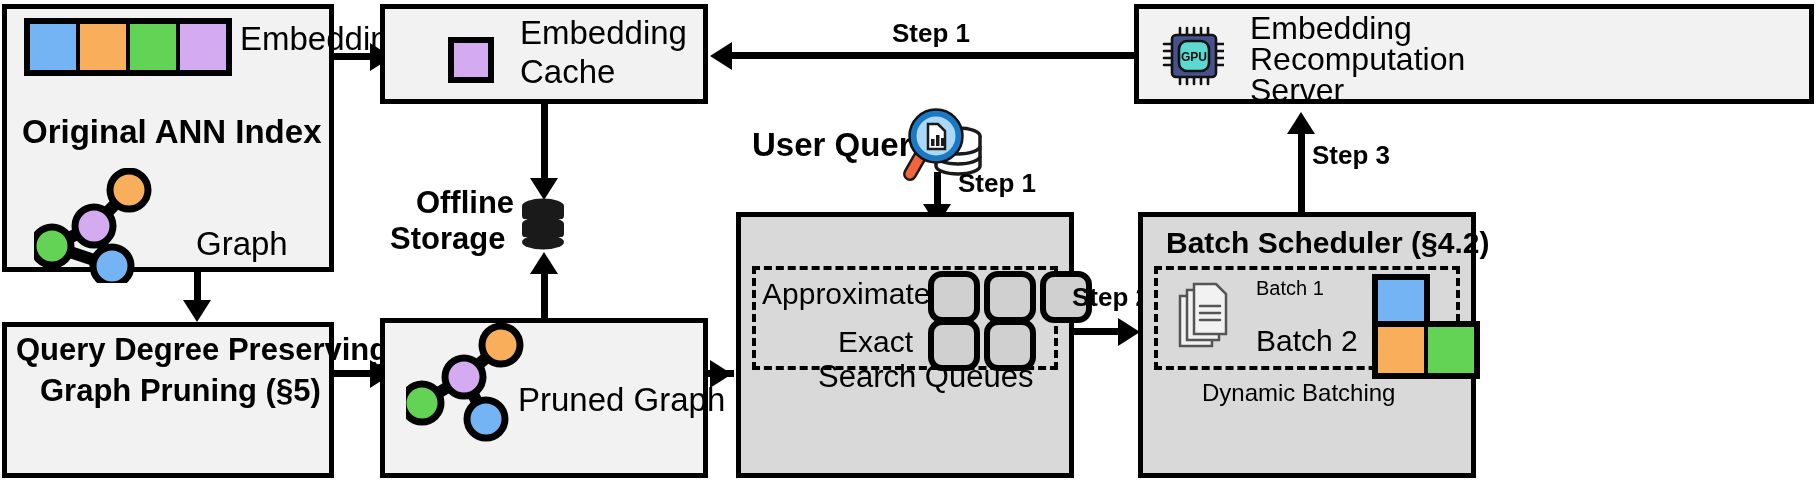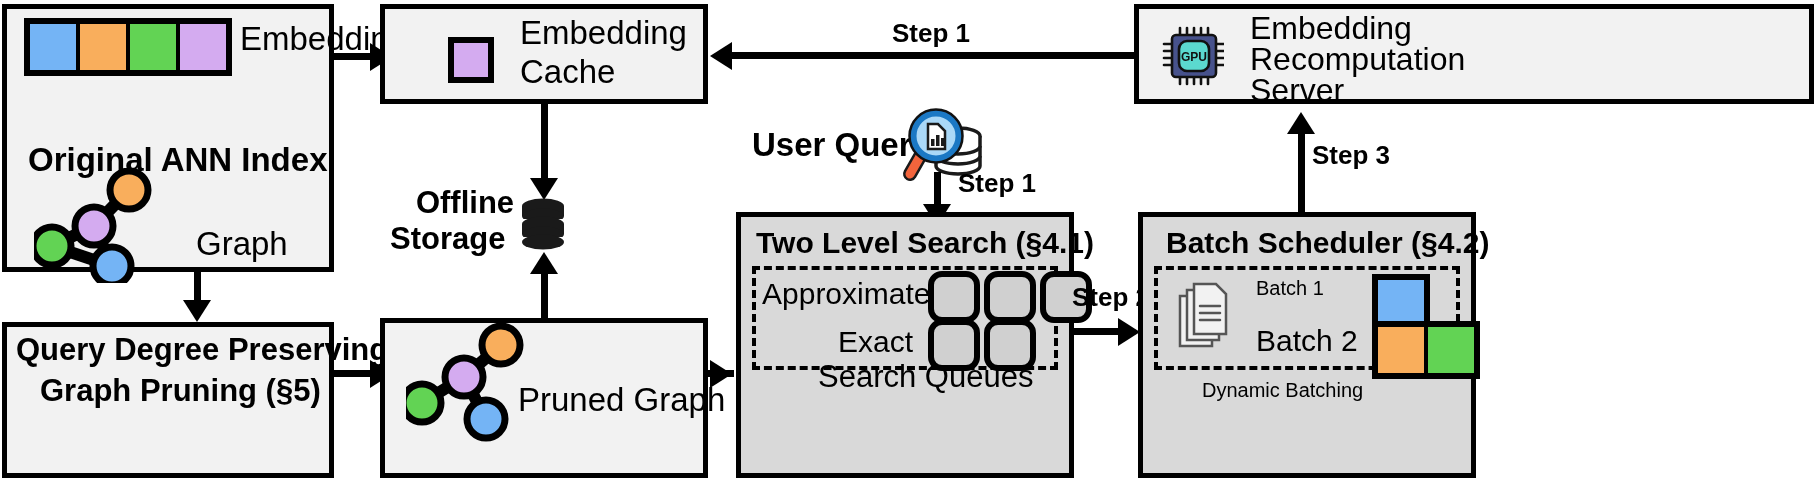--- a/index.html
+++ b/index.html
@@ -78,21 +78,21 @@
 
   <div class="embstrip" style="left:24px;top:18px;">
     <div class="sw" style="background:#74b4f5;"></div>
     <div class="sw" style="background:#f9ae5c;"></div>
     <div class="sw" style="background:#62d354;"></div>
     <div class="sw" style="background:#d4abf0;"></div>
   </div>
 
   <div class="lbl" style="left:240px;top:20px;font-size:33px;">Embedding</div>
 
-  <div class="lbl bold" style="left:28px;top:113px;font-size:33px;margin-top:28px;">Original ANN Index</div>
+  <div class="lbl bold" style="left:22px;top:113px;font-size:33px;">Original ANN Index</div>
 
   <svg class="graphsvg" style="left:34px;top:168px;" width="130" height="115" viewBox="0 0 130 115">
     <g stroke="#000" stroke-width="12" stroke-linecap="round">
       <line x1="95" y1="22" x2="60" y2="58"></line>
       <line x1="60" y1="58" x2="18" y2="78"></line>
       <line x1="60" y1="58" x2="78" y2="98"></line>
       <line x1="18" y1="78" x2="78" y2="98"></line>
     </g>
     <g stroke="#000" stroke-width="7">
       <circle cx="95" cy="22" r="19" fill="#f9ae5c"></circle>
@@ -191,21 +191,20 @@
       <rect x="36" y="27" width="3.5" height="11" fill="#1a1a1a"></rect>
       <rect x="41" y="30" width="3.5" height="8" fill="#1a1a1a"></rect>
     </g>
   </svg>
 
   <div class="vline" style="left:934px;top:172px;height:38px;"></div>
   <div class="ah-d" style="left:923px;top:204px;"></div>
   <div class="lbl bold" style="left:958px;top:168px;font-size:26px;">Step 1</div>
 
   <div class="box shaded" style="left:736px;top:212px;width:338px;height:266px;"></div>
-  <div class="lbl bold" style="left:756px;top:226px;font-size:30px;">Two Level Search (§4.1)</div>
 
   <div class="dashed" style="left:752px;top:266px;width:306px;height:104px;"></div>
 
   <div class="lbl" style="left:762px;top:277px;font-size:30px;">Approximate</div>
   <div class="slotrow" style="left:928px;top:271px;">
     <div class="slot"></div>
     <div class="slot"></div>
     <div class="slot"></div>
   </div>
 
@@ -243,21 +242,21 @@
   <div class="embstrip" style="left:1372px;top:274px;">
     <div class="sw" style="background:#74b4f5;"></div>
   </div>
 
   <div class="lbl" style="left:1256px;top:324px;font-size:30px;">Batch 2</div>
   <div class="embstrip" style="left:1372px;top:321px;">
     <div class="sw" style="background:#f9ae5c;"></div>
     <div class="sw" style="background:#62d354;"></div>
   </div>
 
-  <div class="lbl" style="left:1202px;top:379px;font-size:20px;">Dynamic Batching</div>
+  <div class="lbl" style="left:1202px;top:379px;font-size:24px;">Dynamic Batching</div>
 
   <div class="vline" style="left:1298px;top:128px;height:84px;"></div>
   <div class="ah-u" style="left:1287px;top:112px;"></div>
   <div class="lbl bold" style="left:1312px;top:140px;font-size:26px;">Step 3</div>
 
   <div class="box" style="left:1134px;top:4px;width:680px;height:100px;"></div>
 
   <svg style="position:absolute;left:1162px;top:26px;" width="62" height="60" viewBox="0 0 62 60">
     <g stroke="#111" stroke-width="2.6" stroke-linecap="round">
       <line x1="18" y1="2" x2="18" y2="10"></line>

